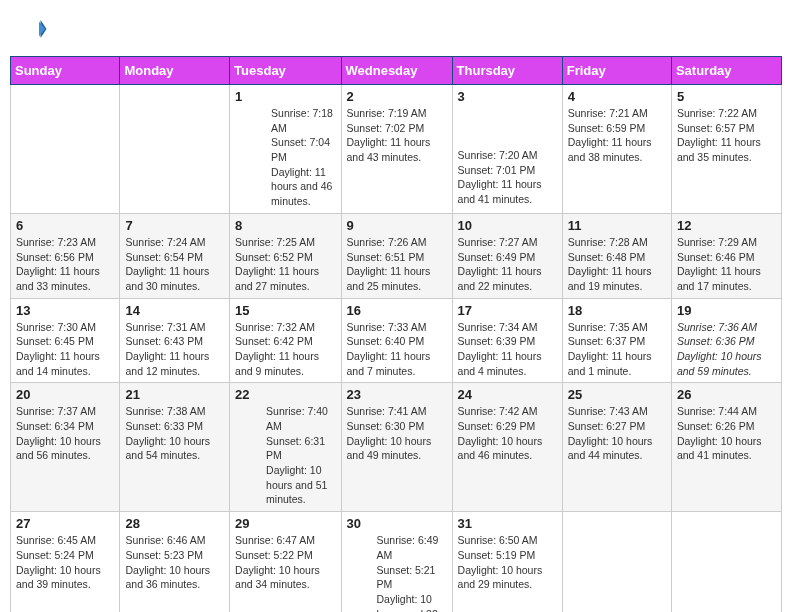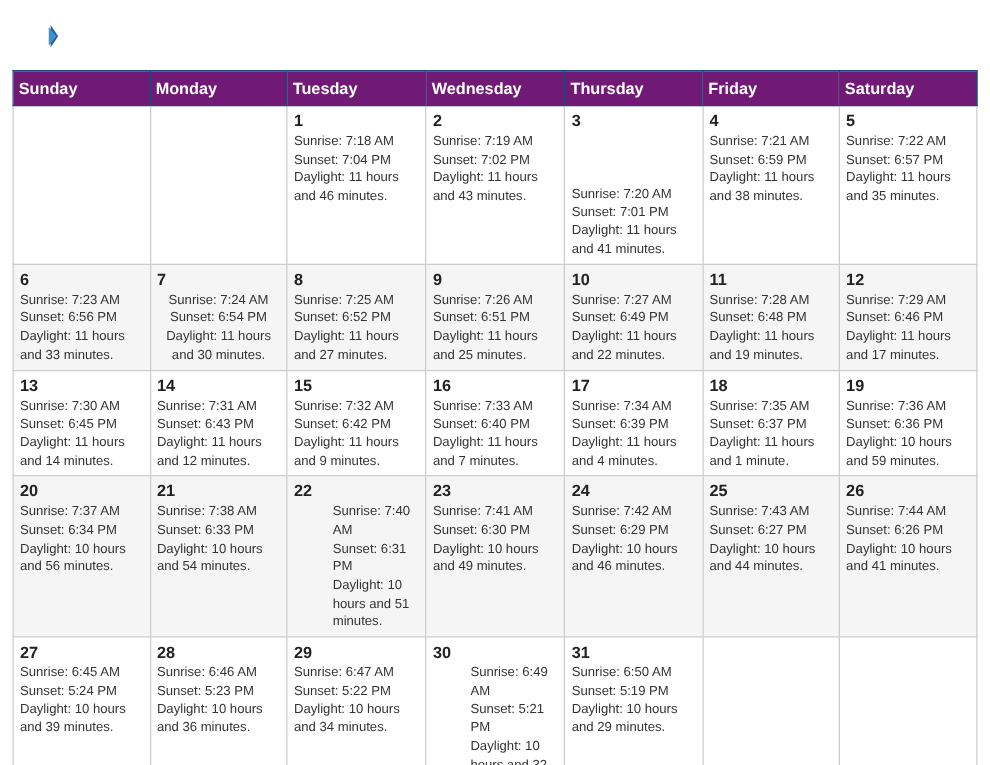--- a/index.html
+++ b/index.html
@@ -46,21 +46,21 @@
     .location {
       font-size: 16px;
       color: #444;
     }
     .calendar {
       width: 100%;
       border-collapse: collapse;
       border: 1px solid #ccc;
     }
     .calendar th {
-      background-color: #701a75;
+      background-color: #d946ef;
       color: #fff;
       font-size: 13px;
       font-weight: bold;
       padding: 6px 4px;
       text-align: left;
       border: 1px solid #1a4a80;
     }
     .calendar td {
       vertical-align: top;
       border: 1px solid #ccc;
@@ -119,21 +119,21 @@
         <th>Friday</th>
         <th>Saturday</th>
       </tr>
   </thead>
   <tbody id="calendar-body">
   <tr>
         <td class="empty-cell"></td>
         <td class="empty-cell"></td>
         <td>
           <span class="day-number">1</span>
-          <div class="day-info" style="white-space: pre-line;">Sunrise: 7:18 AM
+          <div class="day-info" style="white-space: pre-line; margin-left: 36px;">Sunrise: 7:18 AM
 Sunset: 7:04 PM
 Daylight: 11 hours and 46 minutes.</div>
         </td>
         <td>
           <span class="day-number">2</span>
           <div class="day-info" style="white-space: pre-line;">Sunrise: 7:19 AM
 Sunset: 7:02 PM
 Daylight: 11 hours and 43 minutes.</div>
         </td>
         <td>
@@ -157,21 +157,21 @@
       </tr>
       <tr>
         <td>
           <span class="day-number">6</span>
           <div class="day-info" style="white-space: pre-line;">Sunrise: 7:23 AM
 Sunset: 6:56 PM
 Daylight: 11 hours and 33 minutes.</div>
         </td>
         <td>
           <span class="day-number">7</span>
-          <div class="day-info" style="white-space: pre-line; text-align: center;">Sunrise: 7:24 AM
+          <div class="day-info" style="white-space: pre-line;">Sunrise: 7:24 AM
 Sunset: 6:54 PM
 Daylight: 11 hours and 30 minutes.</div>
         </td>
         <td>
           <span class="day-number">8</span>
           <div class="day-info" style="white-space: pre-line;">Sunrise: 7:25 AM
 Sunset: 6:52 PM
 Daylight: 11 hours and 27 minutes.</div>
         </td>
         <td>
@@ -231,21 +231,21 @@
 Daylight: 11 hours and 4 minutes.</div>
         </td>
         <td>
           <span class="day-number">18</span>
           <div class="day-info" style="white-space: pre-line;">Sunrise: 7:35 AM
 Sunset: 6:37 PM
 Daylight: 11 hours and 1 minute.</div>
         </td>
         <td>
           <span class="day-number">19</span>
-          <div class="day-info" style="white-space: pre-line;">Sunrise: 7:36 AM
+          <div class="day-info" style="white-space: pre-line; font-style: italic;">Sunrise: 7:36 AM
 Sunset: 6:36 PM
 Daylight: 10 hours and 59 minutes.</div>
         </td>
       </tr>
       <tr>
         <td>
           <span class="day-number">20</span>
           <div class="day-info" style="white-space: pre-line;">Sunrise: 7:37 AM
 Sunset: 6:34 PM
 Daylight: 10 hours and 56 minutes.</div>

